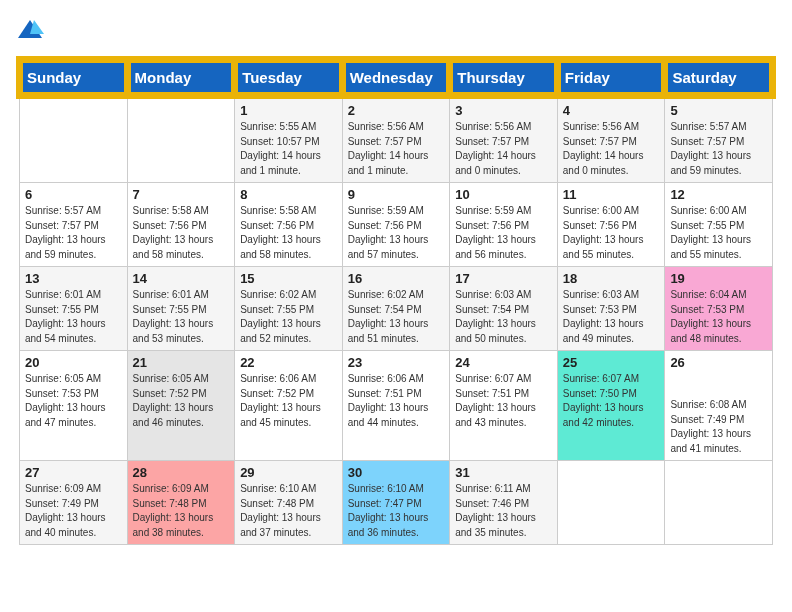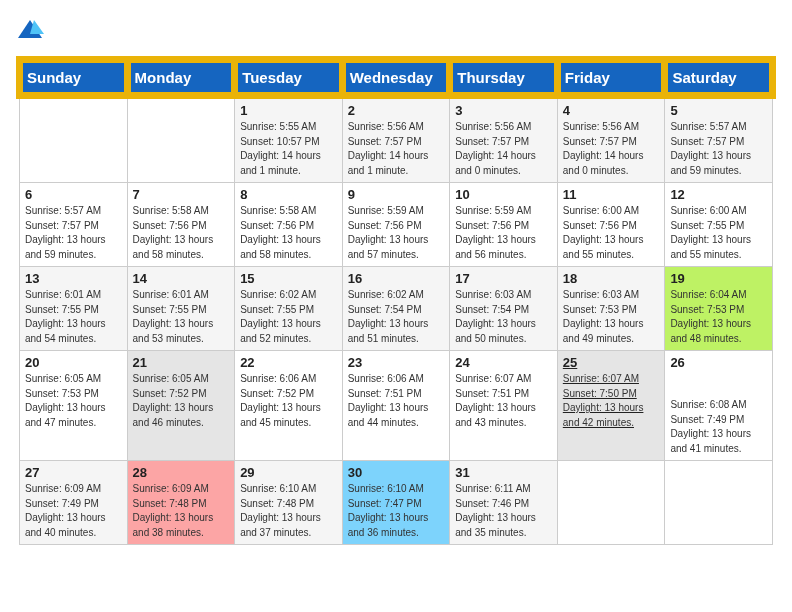--- a/index.html
+++ b/index.html
@@ -230,21 +230,21 @@
           <div class="day-info" style="white-space: pre-line;">Sunrise: 6:03 AM
 Sunset: 7:54 PM
 Daylight: 13 hours and 50 minutes.</div>
         </td>
         <td style="background: rgb(245, 245, 245);">
           <span class="day-num">18</span>
           <div class="day-info" style="white-space: pre-line;">Sunrise: 6:03 AM
 Sunset: 7:53 PM
 Daylight: 13 hours and 49 minutes.</div>
         </td>
-        <td style="background: #bef264;">
+        <td style="background: #f9a8d4;">
           <span class="day-num">19</span>
           <div class="day-info" style="white-space: pre-line;">Sunrise: 6:04 AM
 Sunset: 7:53 PM
 Daylight: 13 hours and 48 minutes.</div>
         </td>
       </tr>
       <tr>
         <td style="background: rgb(255, 255, 255);">
           <span class="day-num">20</span>
           <div class="day-info" style="white-space: pre-line;">Sunrise: 6:05 AM
@@ -268,21 +268,21 @@
           <div class="day-info" style="white-space: pre-line;">Sunrise: 6:06 AM
 Sunset: 7:51 PM
 Daylight: 13 hours and 44 minutes.</div>
         </td>
         <td style="background: rgb(255, 255, 255); margin-top: 16px;">
           <span class="day-num">24</span>
           <div class="day-info" style="white-space: pre-line;">Sunrise: 6:07 AM
 Sunset: 7:51 PM
 Daylight: 13 hours and 43 minutes.</div>
         </td>
-        <td style="background: #e5e5e5; text-decoration: underline;">
+        <td style="background: #5eead4;">
           <span class="day-num">25</span>
           <div class="day-info" style="white-space: pre-line;">Sunrise: 6:07 AM
 Sunset: 7:50 PM
 Daylight: 13 hours and 42 minutes.</div>
         </td>
         <td style="background: rgb(255, 255, 255);">
           <span class="day-num">26</span>
           <div class="day-info" style="white-space: pre-line; margin-top: 28px;">Sunrise: 6:08 AM
 Sunset: 7:49 PM
 Daylight: 13 hours and 41 minutes.</div>

